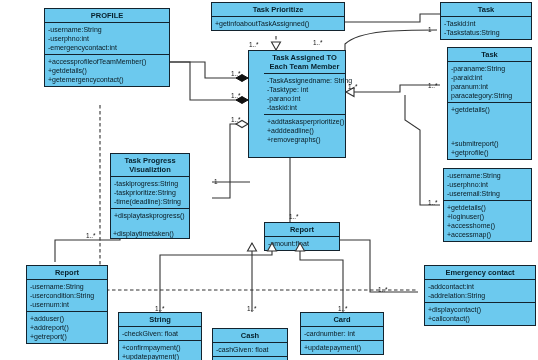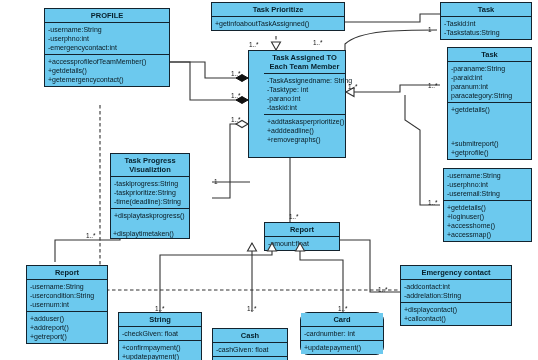--- a/index.html
+++ b/index.html
@@ -212,21 +212,21 @@
       <div class="uml-row">-useremail:String</div>
     </div>
     <div class="uml-compartment">
       <div class="uml-row">+getdetails()</div>
       <div class="uml-row">+loginuser()</div>
       <div class="uml-row">+accesshome()</div>
       <div class="uml-row">+accessmap()</div>
     </div>
   </div>
 
-  <div class="uml-class" style="left:400px; top:265px; width:112px;">
+  <div class="uml-class" style="left:424px; top:265px; width:112px;">
     <div class="uml-title">Emergency contact</div>
     <div class="uml-compartment">
       <div class="uml-row">-addcontact:int</div>
       <div class="uml-row">-addrelation:String</div>
     </div>
     <div class="uml-compartment">
       <div class="uml-row">+displaycontact()</div>
       <div class="uml-row">+callcontact()</div>
     </div>
   </div>
@@ -279,21 +279,21 @@
   <div class="uml-class" style="left:212px; top:328px; width:76px;">
     <div class="uml-title">Cash</div>
     <div class="uml-compartment">
       <div class="uml-row">-cashGiven: float</div>
     </div>
     <div class="uml-compartment">
       <div class="uml-row">+updatepayment()</div>
     </div>
   </div>
 
-  <div class="uml-class" style="left:300px; top:312px; width:84px;border-radius:8px;">
+  <div class="uml-class" style="left:300px; top:312px; width:84px;">
     <div class="uml-title">Card</div>
     <div class="uml-compartment">
       <div class="uml-row">-cardnumber: int</div>
     </div>
     <div class="uml-compartment">
       <div class="uml-row">+updatepayment()</div>
     </div>
   </div>
 
   <svg class="edges edges-top">

